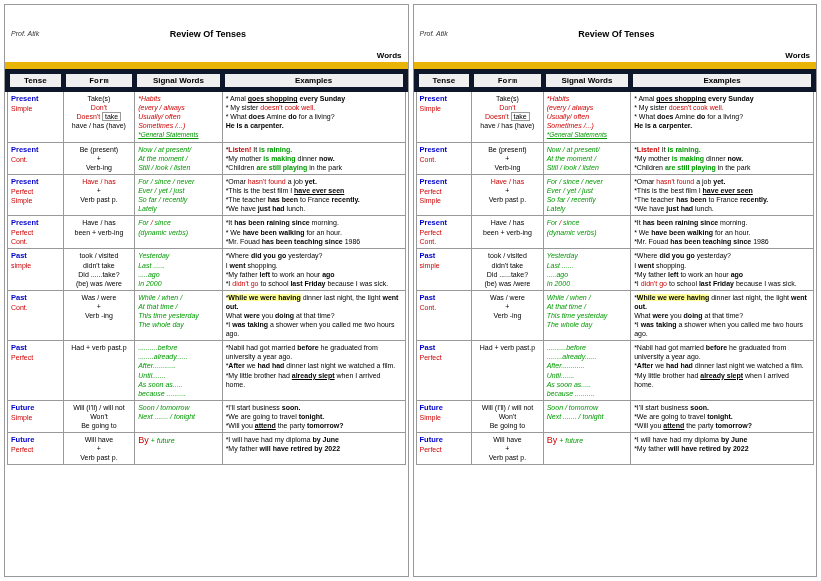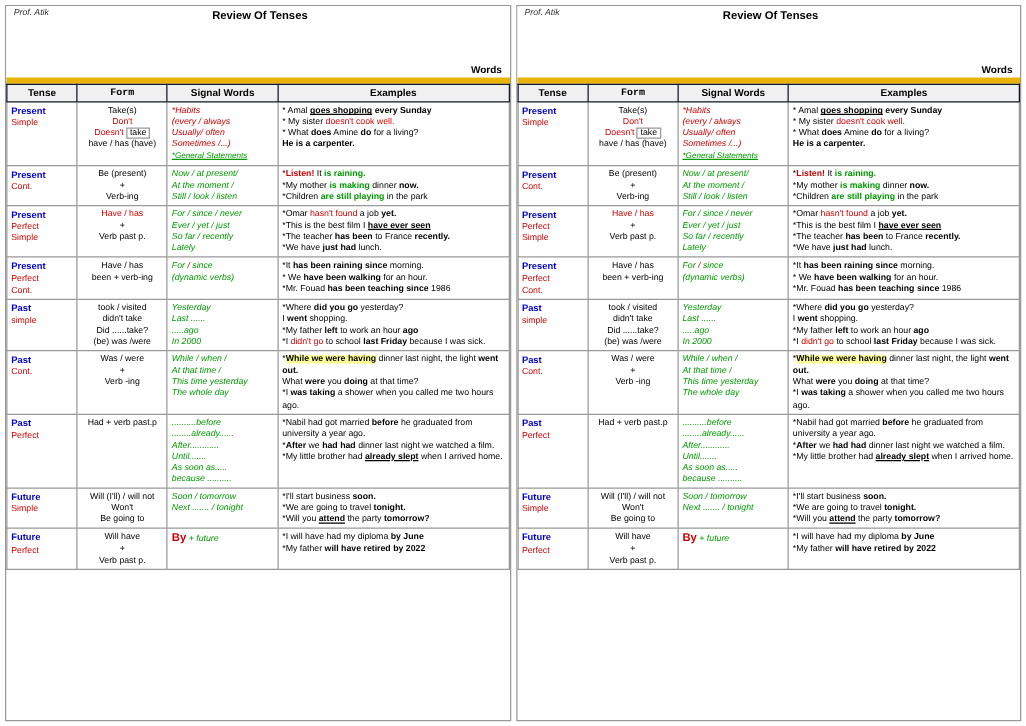--- a/index.html
+++ b/index.html
@@ -13,23 +13,24 @@
       width: 821px;
       min-height: 581px;
     }
     .worksheet {
       flex: 1;
       border: 1px solid #999;
     }
     .worksheet-header {
       display: flex;
       justify-content: space-between;
+      align-items: center;
       padding: 2px 6px;
       background: #fff;
-      border-bottom: 5px solid #eab308;
+      border-bottom: 7px solid #eab308;
     }
     .worksheet-header .author {
       font-size: 7px;
       font-style: italic;
       color: #333;
     }
     .worksheet-header .title {
       font-size: 9px;
       font-weight: bold;
       text-align: center;
@@ -40,21 +41,21 @@
       color: #000;
       margin-top: 44px;
     }
     table {
       width: 100%;
       border-collapse: collapse;
       table-layout: fixed;
     }
     th {
       background: #f0f0f0;
-      border: 1px solid #0f172a;
+      border: 5px solid #0f172a;
       padding: 2px 3px;
       font-size: 8px;
       font-weight: bold;
       text-align: center;
     }
     td {
       border: 1px solid #999;
       padding: 2px 3px;
       vertical-align: top;
       font-size: 7px;
@@ -90,21 +91,21 @@
     .example-text {
       font-size: 7px;
     }
     .red { color: #cc0000; }
     .green { color: #009900; }
     .underline { text-decoration: underline; }
     .bold { font-weight: bold; }
     .highlight-yellow { background-color: #ffff99; }
     .by-future {
       color: #cc0000;
-      font-weight: bold;
+      font-weight: normal;
       font-size: 9px;
       text-align: right;
     }
     .gen-state {
       font-size: 6.5px;
       color: #009900;
       font-style: italic;
       text-decoration: underline;
     }
     .listen-red {

